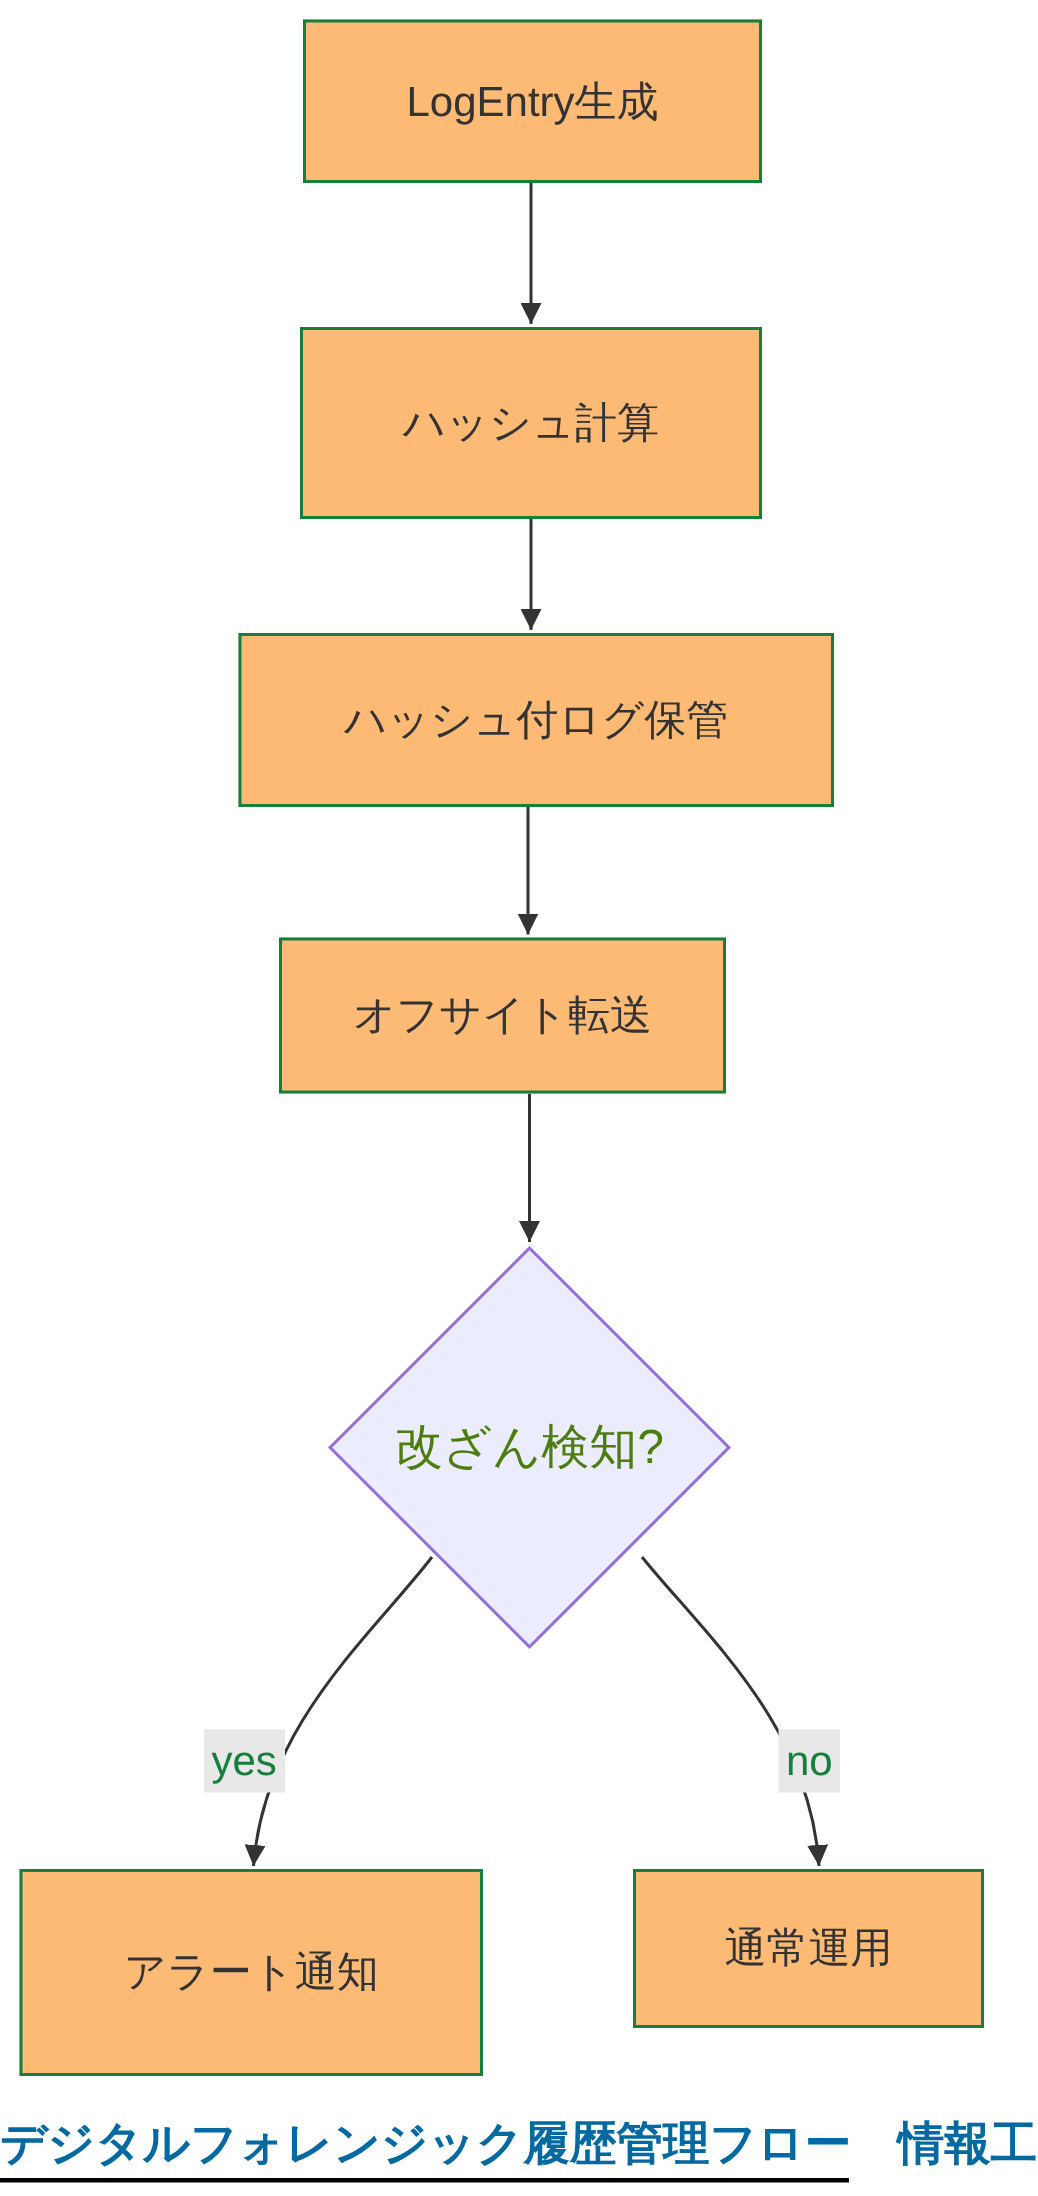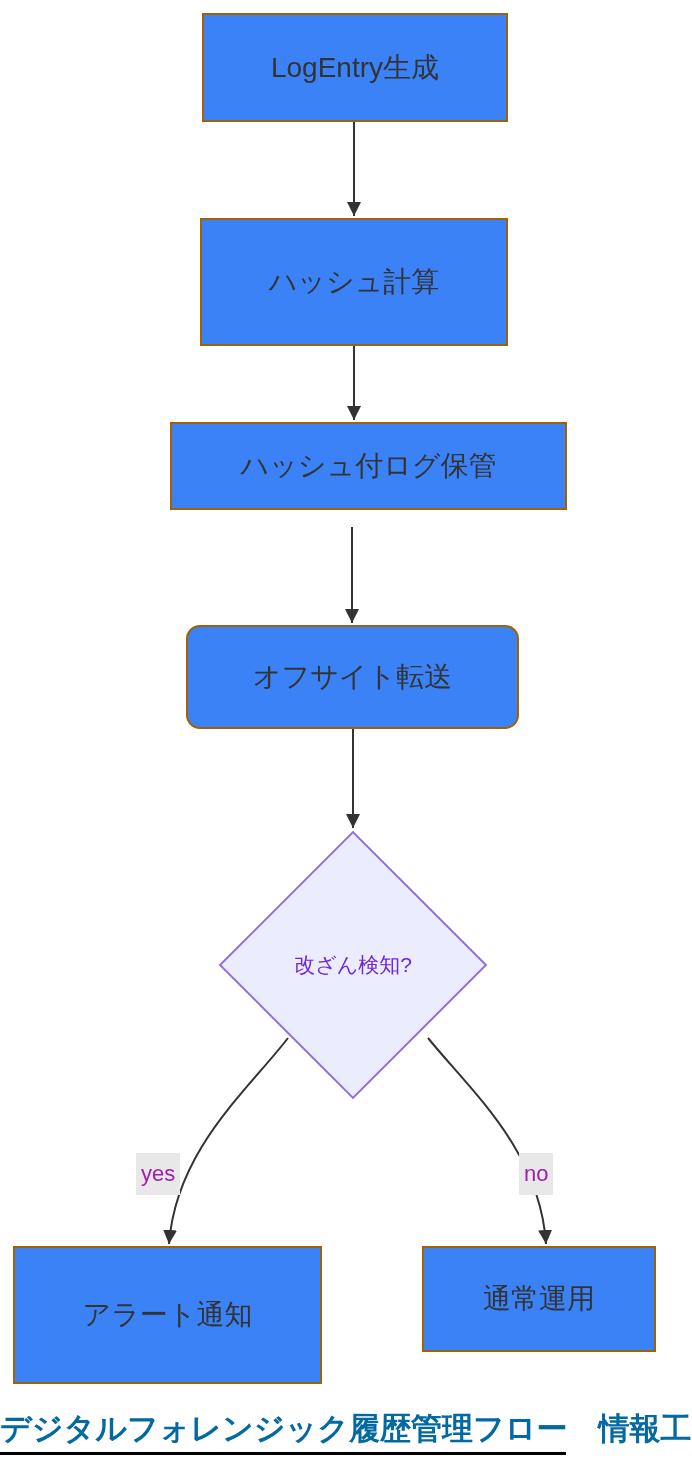--- a/index.html
+++ b/index.html
@@ -18,59 +18,59 @@
     pointer-events: none;
   }
   .edge {
     fill: none;
     stroke: #333333;
     stroke-width: 2px;
   }
   .node {
     position: absolute;
     box-sizing: border-box;
-    background: #3b82f6;
-    border: 2px solid #a16207;
+    background: #fdba74;
+    border: 2px solid #15803d;
     display: flex;
     align-items: center;
     justify-content: center;
     font-size: 28px;
     color: #333333;
   }
   #node-a { left: 202px; top: 13px;   width: 306px; height: 109px; }
   #node-b { left: 200px; top: 218px;  width: 308px; height: 128px; }
-  #node-c { left: 170px; top: 422px;  width: 397px; height: 88px; align-items: center; }
-  #node-d { left: 186px; top: 625px;  width: 333px; height: 104px; border-radius: 14px; }
+  #node-c { left: 159px; top: 422px;  width: 397px; height: 116px; align-items: center; }
+  #node-d { left: 186px; top: 625px;  width: 298px; height: 104px; }
   #node-f { left: 13px;  top: 1246px; width: 309px; height: 138px; }
   #node-g { left: 422px; top: 1246px; width: 234px; height: 106px; }
   .decision {
     position: absolute;
     left: 218px; top: 830px;
     width: 270px; height: 270px;
     display: flex;
     align-items: center;
     justify-content: center;
-    font-size: 21px;
-    color: #6d28d9;
+    font-size: 32px;
+    color: #4d7c0f;
   }
   .diamond-shape {
     position: absolute;
     left: 40px; top: 40px;
     width: 190px; height: 190px;
     box-sizing: border-box;
     background: #ECECFF;
     border: 2px solid #9370DB;
     transform: rotate(45deg);
   }
   .decision .node-label { position: relative; z-index: 1; }
   .edge-label {
     position: absolute;
     background: #e8e8e8;
-    color: #a21caf;
-    font-size: 22px;
+    color: #15803d;
+    font-size: 28px;
     line-height: 34px;
     padding: 4px 5px;
   }
   #label-yes { left: 136px; top: 1153px; }
   #label-no  { left: 519px; top: 1153px; text-align: center; }
   .caption {
     position: absolute;
     left: 0; top: 1406px;
     width: 566px; height: 46px;
     line-height: 46px;

